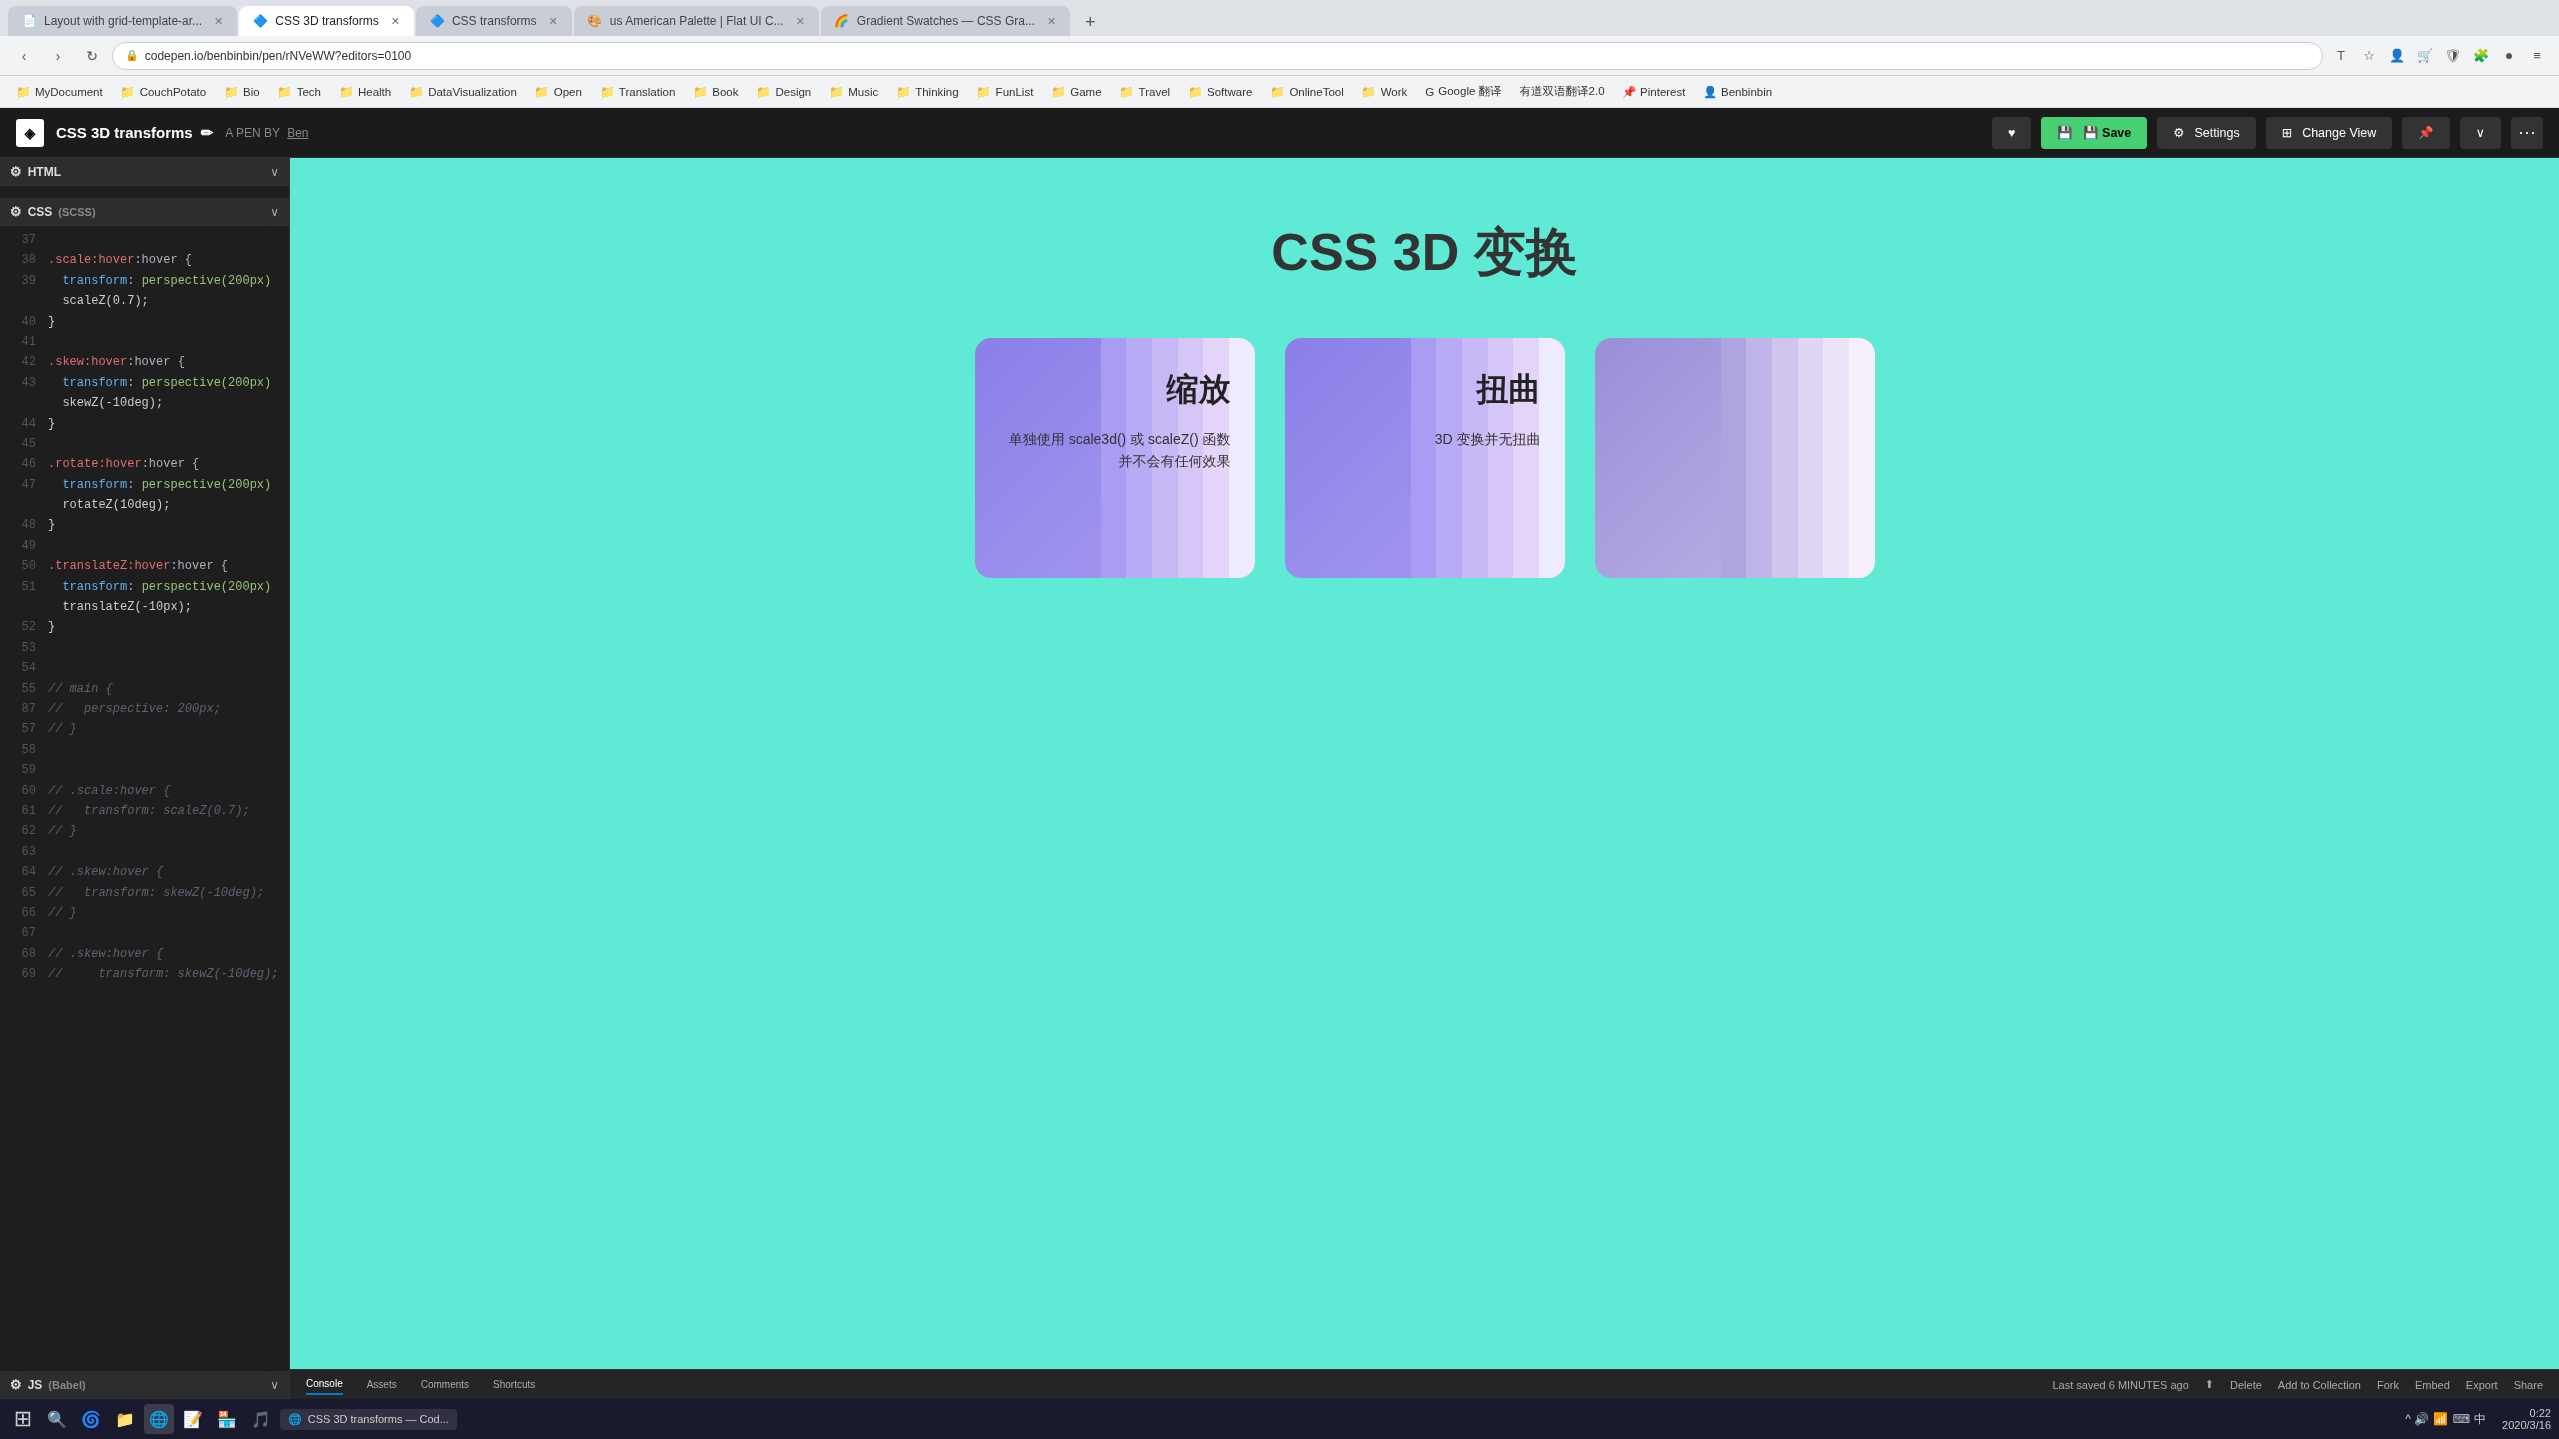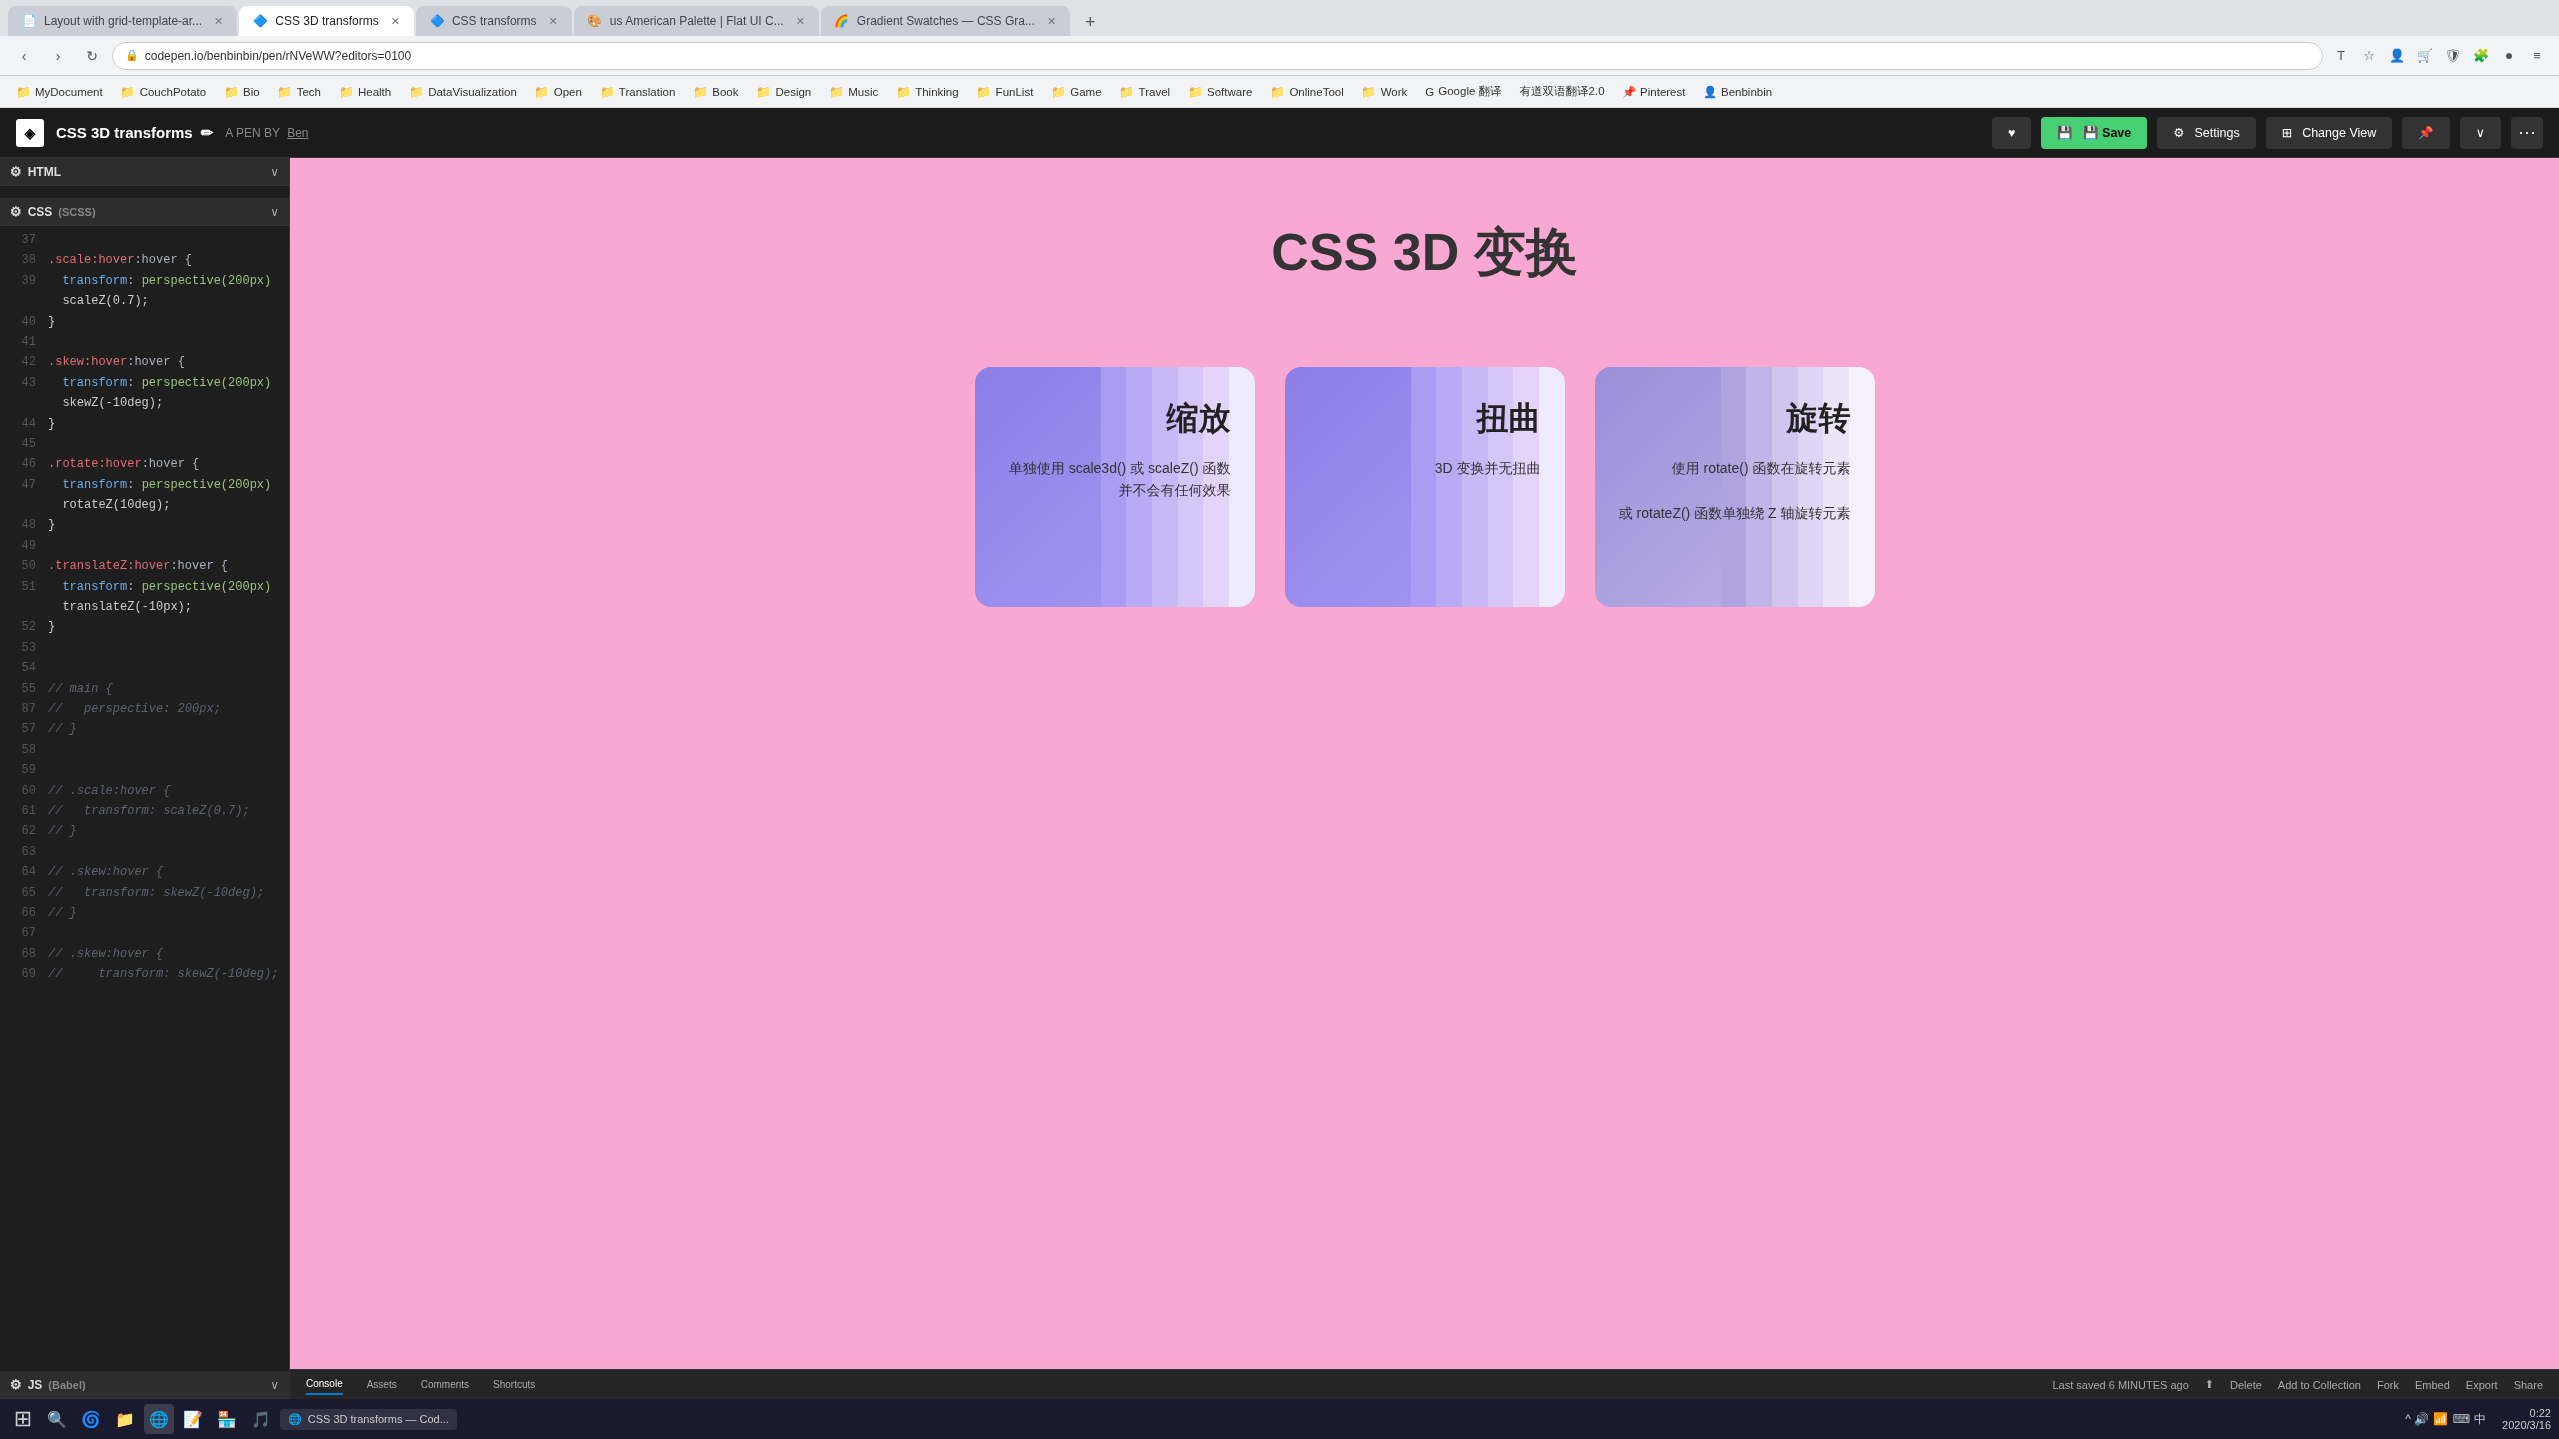--- a/index.html
+++ b/index.html
@@ -33,21 +33,21 @@
     .editor-panel { width: 290px; background: #1e1e1e; border-right: 1px solid #333; display: flex; flex-direction: column; flex-shrink: 0; }
     .editor-section-header { display: flex; align-items: center; justify-content: space-between; padding: 6px 10px; background: #2d2d2d; border-bottom: 1px solid #333; cursor: pointer; }
     .editor-section-title { font-size: 12px; font-weight: bold; color: #ddd; display: flex; align-items: center; gap: 6px; }
     .editor-collapse-btn { color: #aaa; font-size: 12px; }
     .code-line { display: flex; padding: 0 8px; white-space: pre; }
     .line-num { color: #555; width: 28px; text-align: right; margin-right: 12px; flex-shrink: 0; user-select: none; }
     .code-content { color: #ccc; }
 
     
     .preview-panel { flex: 1; background: #f5f5f5; display: flex; flex-direction: column; overflow: hidden; }
-    .preview-content { flex: 1; background: #f9a8d4; display: flex; flex-direction: column; align-items: center; padding: 60px 40px; overflow: auto; gap: 29px; }
+    .preview-content { flex: 1; background: #5eead4; display: flex; flex-direction: column; align-items: center; padding: 60px 40px; overflow: auto; }
     .preview-title { font-size: 52px; font-weight: bold; color: #333; margin-bottom: 50px; }
     .cards-row { display: flex; gap: 30px; flex-wrap: wrap; justify-content: center; }
     .card { width: 280px; min-height: 240px; border-radius: 16px; padding: 30px 24px; position: relative; overflow: hidden; display: flex; flex-direction: column; justify-content: flex-start; text-align: right; }
     .card-title { font-size: 32px; font-weight: bold; color: #222; margin-bottom: 16px; }
     .card-desc { font-size: 14px; color: #333; line-height: 1.6; }
     .card-stripes { position: absolute; top: 0; right: 0; bottom: 0; width: 60%; display: flex; z-index: 0; }
     .card-text-area { position: relative; z-index: 1; }
 
     
     .bottom-bar { height: 30px; background: #252526; border-top: 1px solid #333; display: flex; align-items: center; padding: 0 16px; gap: 24px; flex-shrink: 0; }
@@ -374,24 +374,20 @@
 
           <div class="card" style="background: linear-gradient(135deg, #9a8fd8 0%, #c0b5e8 100%); position:relative; overflow:hidden; min-height:240px; min-width:280px;">
             <div class="card-stripes" style="position:absolute;top:0;right:0;bottom:0;width:55%;display:flex;">
               <div style="flex:1; background:#b0a4e0;"></div>
               <div style="flex:1; background:#c0b5e8;"></div>
               <div style="flex:1; background:#d0c5ee;"></div>
               <div style="flex:1; background:#dfd5f4;"></div>
               <div style="flex:1; background:#ece5f8;"></div>
               <div style="flex:1; background:#f5f0fc;"></div>
             </div>
-            <div class="card-text-area" style="position:relative;z-index:1;">
-              <div class="card-title">旋转</div>
-              <div class="card-desc">使用 rotate() 函数在旋转元素<br><br>或 rotateZ() 函数单独绕 Z 轴旋转元素</div>
-            </div>
           </div>
 
 
         </div>
       </div>
 
       <div class="bottom-bar">
         <div class="bottom-tab active">Console</div>
         <div class="bottom-tab">Assets</div>
         <div class="bottom-tab">Comments</div>

